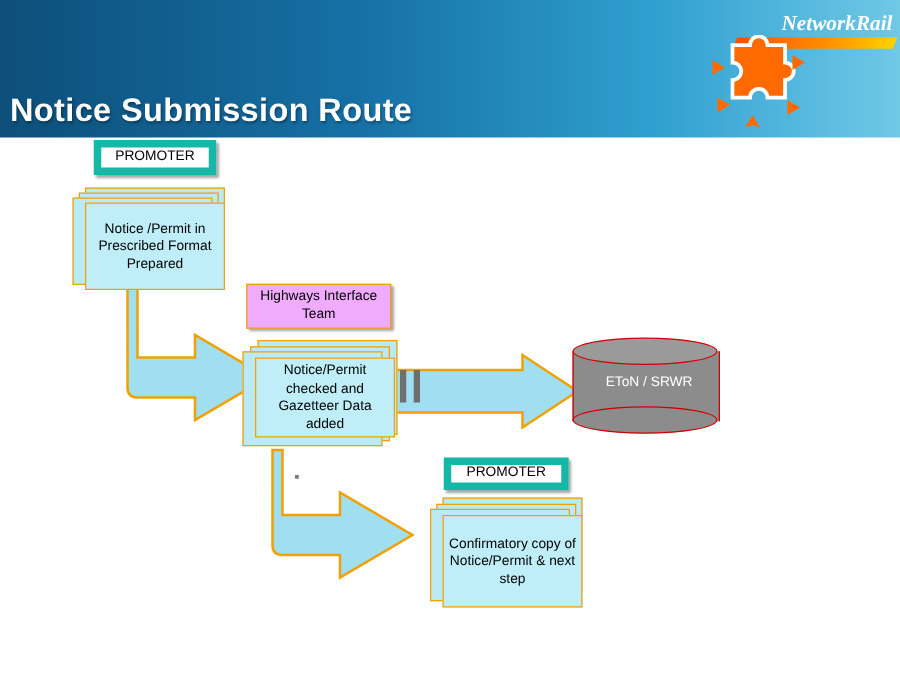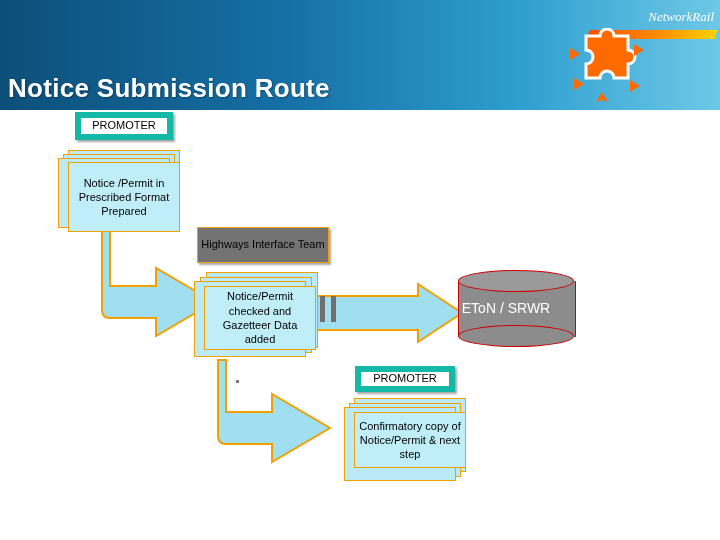--- a/index.html
+++ b/index.html
@@ -20,21 +20,21 @@
   #page-title{
     position:absolute;left:8px;top:56px;
     color:#ffffff;font-size:26px;font-weight:bold;letter-spacing:0.3px;
     text-shadow:1px 1px 2px rgba(0,0,0,.35);
     white-space:nowrap;
   }
   
   #logo-block{position:absolute;right:0;top:0;width:170px;height:46px;}
   #logo-text{
     position:absolute;right:6px;top:9px;color:#ffffff;
-    font-size:13px;font-style:italic;font-weight:normal;letter-spacing:0px;
+    font-size:17px;font-style:italic;font-weight:bold;letter-spacing:0px;
     font-family:"Liberation Serif", serif;
   }
   #logo-swoosh{
     position:absolute;right:4px;top:30px;width:128px;height:9px;
     background:linear-gradient(to right,#ff4b00 0%, #ff8c00 55%, #ffd200 100%);
     transform:skewX(-20deg);
   }
   
   #puzzle{position:absolute;left:556px;top:28px;width:92px;height:78px;}
 
@@ -56,21 +56,21 @@
     background:#bfeef9;
     display:flex;align-items:center;justify-content:center;
     color:#000;font-size:11px;text-align:center;line-height:1.3;
     padding:2px;
     margin-left:16px;
   }
 
   
   #promoter1{left:75px;top:112px;width:98px;height:28px;}
   #promoter2{left:355px;top:366px;width:100px;height:26px;}
-  #hit-label{left:197px;top:227px;width:132px;height:36px;background:#737373;
+  #hit-label{left:197px;top:227px;width:116px;height:36px;background:#f0abfc;
     border:1px solid #f2a000;}
 
   
   #stack1{left:52px;top:150px;width:128px;height:82px;}
   
   #stack2{left:188px;top:272px;width:130px;height:90px;}
   
   #stack3{left:338px;top:398px;width:128px;height:88px;}
 
   
@@ -81,22 +81,22 @@
   }
   #db .top{
     position:absolute;left:0;top:0;width:116px;height:22px;
     background:#9a9a9a;border:1px solid #d00000;border-radius:50%;box-sizing:border-box;
   }
   #db .bot{
     position:absolute;left:0;top:55px;width:116px;height:22px;
     background:#8c8c8c;border:1px solid #d00000;border-radius:50%;box-sizing:border-box;
   }
   #db .label{
-    position:absolute;left:0;top:30px;width:96px;text-align:center;
-    color:#ffffff;font-size:14px;
+    position:absolute;left:0;top:30px;width:96px;text-align:right;
+    color:#ffffff;font-size:11px;
   }
 
   
   .arrow-svg{position:absolute;}
 
   
   .grey-mark{position:absolute;background:#6f6f6f;}
   #mark-dot{left:236px;top:380px;width:3px;height:3px;background:#7a7a7a;}
 </style>
 </head>
@@ -172,14 +172,14 @@
 </div>
 
 <div id="promoter2" class="label-box">
   <span>PROMOTER</span>
 </div>
 
 <div id="stack3" class="stack">
   <div class="sheet" style="left:16px;top:0;width:112px;height:74px;"></div>
   <div class="sheet" style="left:11px;top:5px;width:112px;height:74px;"></div>
   <div class="sheet" style="left:6px;top:9px;width:112px;height:74px;"></div>
-  <div class="sheet front" style="left:0px;top:14px;width:112px;height:56px;">Confirmatory copy of Notice/Permit &amp; next step</div>
+  <div class="sheet front" style="left:0px;top:14px;width:112px;height:74px;">Confirmatory copy of Notice/Permit &amp; next step</div>
 </div>
 
 </body></html>

